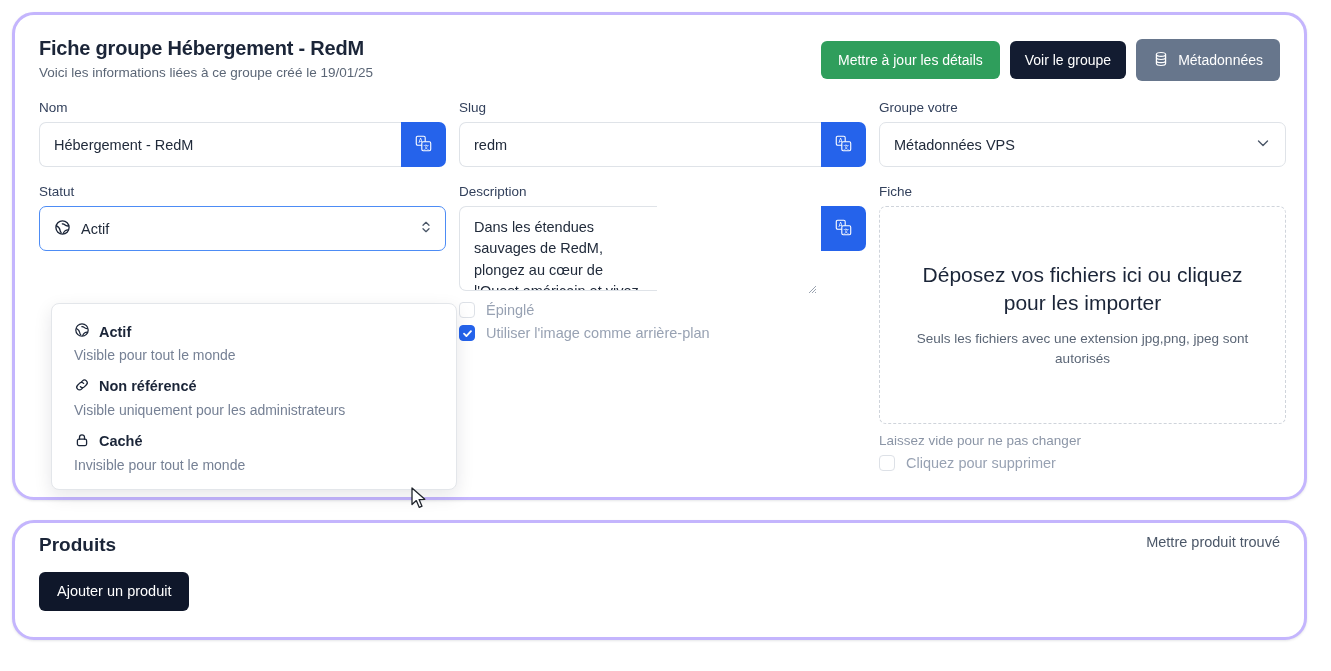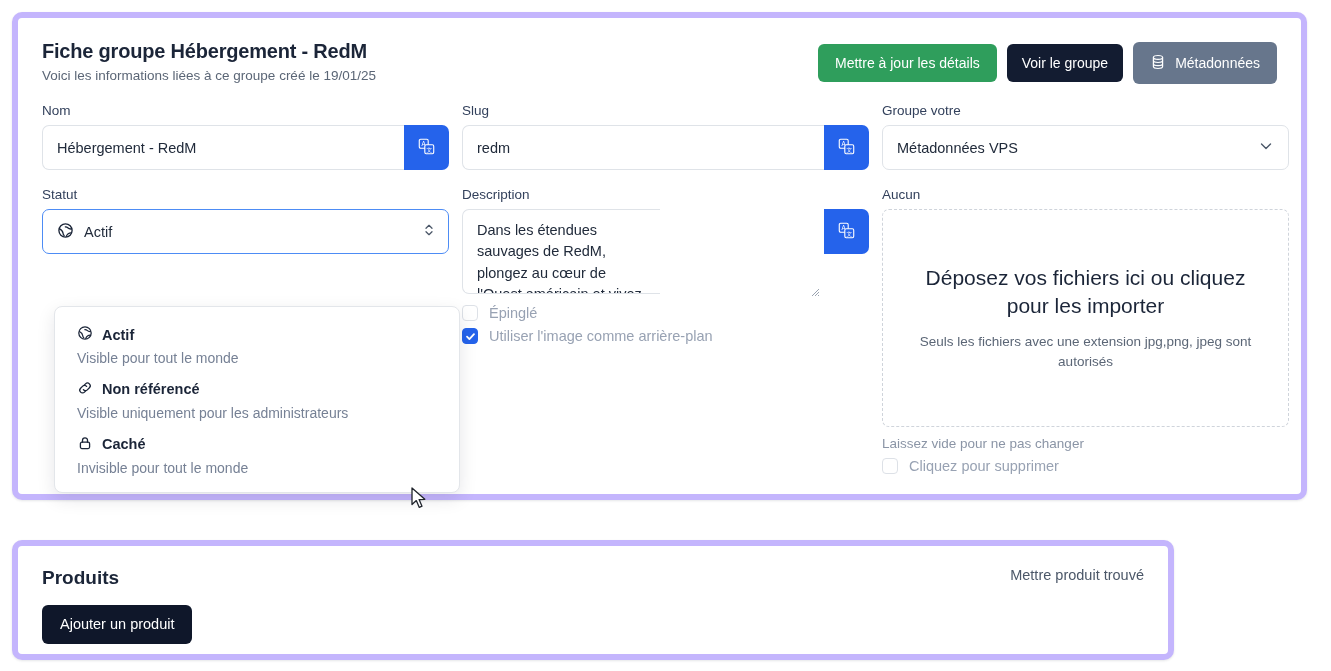--- a/index.html
+++ b/index.html
@@ -17,22 +17,22 @@
   }
   .page {
     position: absolute;
     inset: 0;
     padding: 12px 12px;
     box-sizing: border-box;
   }
 
   .card {
     background: #ffffff;
-    border: 6px solid #c4b5fd;
-    border-radius: 10px;
+    border: 3px solid #c4b5fd;
+    border-radius: 22px;
     box-shadow: 0 1px 3px rgba(16,24,40,0.07), 0 1px 2px rgba(16,24,40,0.04);
     box-sizing: border-box;
   }
 
   
   .main-card {
     position: absolute;
     left: 12px;
     top: 12px;
     width: 1295px;
@@ -306,24 +306,24 @@
     display: flex;
     align-items: center;
     gap: 11px;
     margin-top: 7px;
   }
 
   
   .products-card {
     position: absolute;
     left: 12px;
-    top: 540px;
-    width: 1162px;
+    top: 520px;
+    width: 1295px;
     height: 120px;
-    padding: 21px 24px;
+    padding: 11px 24px;
   }
   .products-head {
     display: flex;
     align-items: flex-start;
     justify-content: space-between;
   }
   .products-title {
     font-size: 19px;
     font-weight: bold;
     color: #1b2538;
@@ -496,21 +496,21 @@
           <span class="cbox checked">
             <svg width="11" height="11" viewBox="0 0 12 12" fill="none" stroke="#ffffff" stroke-width="2" stroke-linecap="round" stroke-linejoin="round">
               <path d="M2.2 6.2 L4.8 8.8 L9.8 3.4"></path>
             </svg>
           </span>
           <span class="check-label">Utiliser l'image comme arrière-plan</span>
         </div>
       </div>
 
       <div>
-        <label class="field-label">Aucun</label>
+        <label class="field-label">Fiche</label>
         <div class="dropzone">
           <div class="dz-title">Déposez vos fichiers ici ou cliquez pour les importer</div>
           <div class="dz-sub">Seuls les fichiers avec une extension jpg,png, jpeg sont autorisés</div>
         </div>
         <div class="img-hint">Laissez vide pour ne pas changer</div>
         <div class="img-del-row">
           <span class="cbox"></span>
           <span class="check-label">Cliquez pour supprimer</span>
         </div>
       </div>

